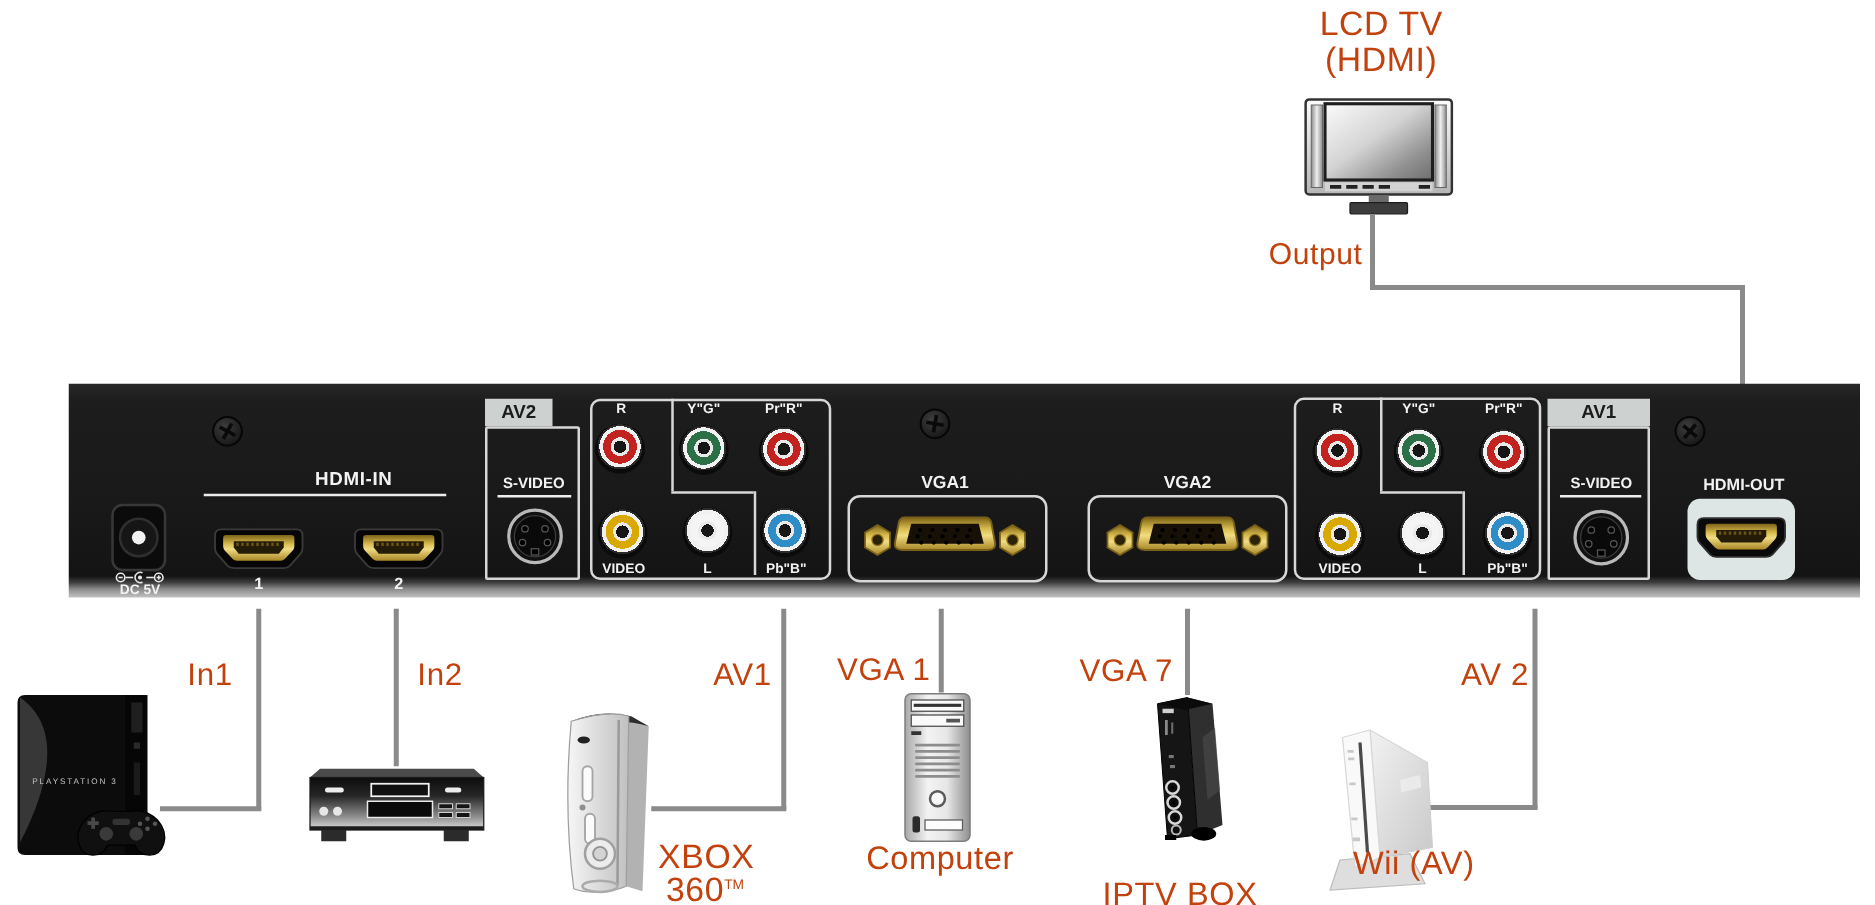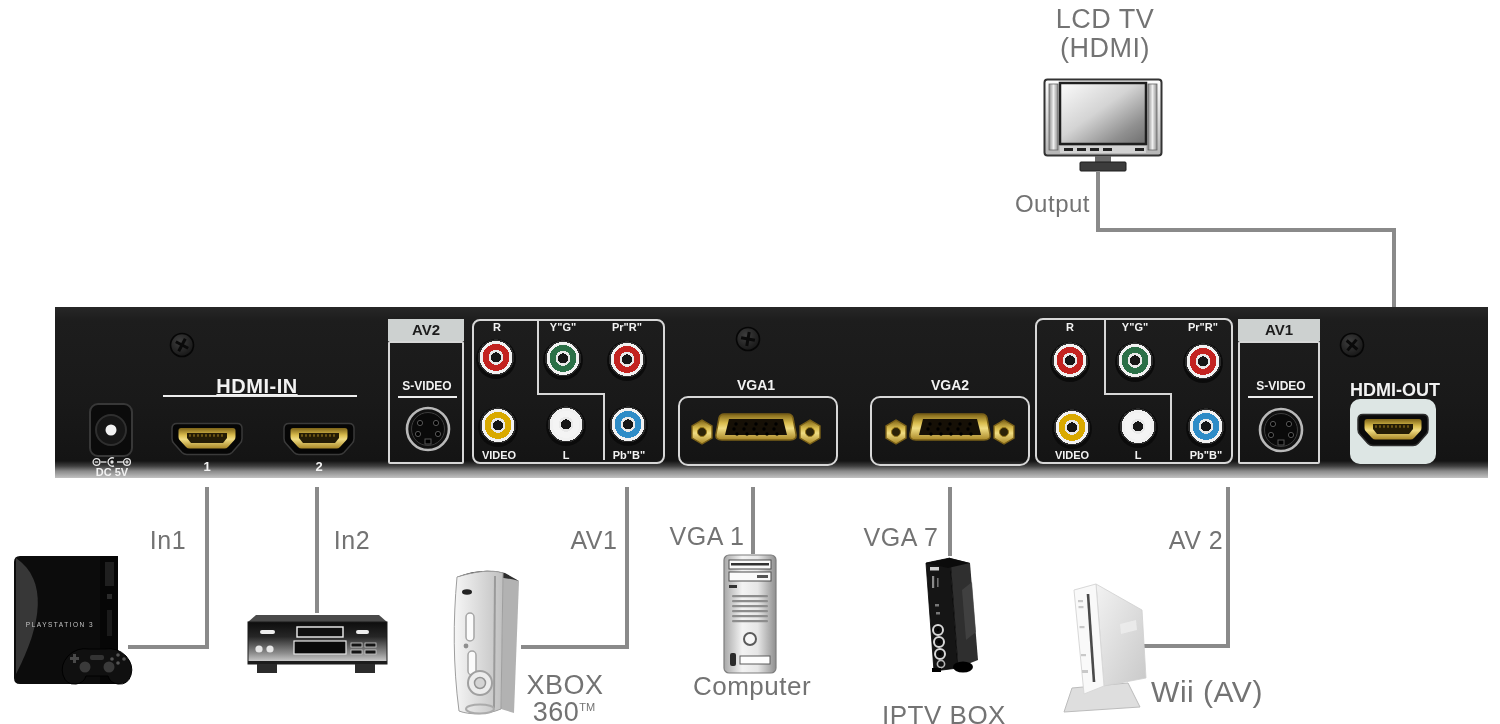--- a/index.html
+++ b/index.html
@@ -1,20 +1,20 @@
 <!DOCTYPE html>
 <html><head>
 <meta charset="utf-8">
 <title>Diagram</title>
 <style>
   html,body{margin:0;padding:0;background:#fff;}
   .stage{position:relative;width:1500px;height:724px;background:#fff;overflow:hidden;
          font-family:"Liberation Sans","DejaVu Sans",sans-serif;}
   .abs{position:absolute;}
-  .lbl{position:absolute;color:#737373;white-space:nowrap;letter-spacing:.5px;}
+  .lbl{position:absolute;color:#c2410c;white-space:nowrap;letter-spacing:.5px;}
   .cx{transform:translateX(-50%);}
   .ln{position:absolute;background:#8a8a8a;}
   
   .panel{position:absolute;left:55px;top:307px;width:1433px;height:171px;
          background:linear-gradient(180deg,#272727 0%,#1d1d1d 8%,#191919 55%,#141414 90%,#3f3f3f 93%,#8a8a8a 96%,#c2c2c2 100%);}
   .ptxt{position:absolute;color:#f2f2f2;font-weight:700;white-space:nowrap;}
   .pline{position:absolute;background:#ededed;height:2px;}
   .obox{position:absolute;border:2px solid #d7d7d7;border-radius:8px;}
   .oline{position:absolute;background:#d7d7d7;}
   .badge{position:absolute;background:#cdd1d0;color:#1c1c1c;font-weight:700;
@@ -143,39 +143,39 @@
         <path d="M22,2.2 A4.2,4.2 0 1 0 22,9.8"></path>
           <circle cx="20" cy="6" r="1" fill="#e8e8e8"></circle>
         <line x1="25" y1="6" x2="31" y2="6"></line>
         <circle cx="35" cy="6" r="3.4"></circle>
           <line x1="33.3" y1="6" x2="36.7" y2="6"></line>
           <line x1="35" y1="4.3" x2="35" y2="7.7"></line>
       </g>
     </svg>
     <div class="ptxt cx" style="left:57px;top:159px;font-size:11px;">DC 5V</div>
 
-    <div class="ptxt cx" style="left:202px;top:68px;font-size:20px;letter-spacing:.5px;text-decoration:underline;">HDMI-IN</div>
+    <div class="ptxt cx" style="left:228px;top:68px;font-size:15px;letter-spacing:.5px;">HDMI-IN</div>
     <div class="pline" style="left:108px;top:88px;width:194px;"></div>
 
     <svg class="abs" style="left:115px;top:115px;" width="74" height="36" viewBox="0 0 74 36">
       <path d="M7,1.5 h60 q5,0 5,5 v10 q0,3 -2,5 l-8,9 q-2,2 -5,2 h-40 q-3,0 -5,-2 l-8,-9 q-2,-2 -2,-5 v-10 q0,-5 5,-5 z" fill="#060606" stroke="#3a3a3a" stroke-width="1.5"></path>
       <path d="M11,6 h52 q2.5,0 2.5,2.5 v6.5 q0,2 -1.5,3.5 l-6,6.5 q-1.5,1.5 -3.5,1.5 h-35 q-2,0 -3.5,-1.5 l-6,-6.5 q-1.5,-1.5 -1.5,-3.5 v-6.5 q0,-2.5 2.5,-2.5 z" fill="url(#gGold)"></path>
       <path d="M17,11 h40 v5 l-4,5 h-32 l-4,-5 z" fill="#241c06"></path>
       <line x1="19" y1="13.5" x2="55" y2="13.5" stroke="#6b5414" stroke-width="2.5" stroke-dasharray="2,2"></line>
     </svg>
     <svg class="abs" style="left:227px;top:115px;" width="74" height="36" viewBox="0 0 74 36">
       <path d="M7,1.5 h60 q5,0 5,5 v10 q0,3 -2,5 l-8,9 q-2,2 -5,2 h-40 q-3,0 -5,-2 l-8,-9 q-2,-2 -2,-5 v-10 q0,-5 5,-5 z" fill="#060606" stroke="#3a3a3a" stroke-width="1.5"></path>
       <path d="M11,6 h52 q2.5,0 2.5,2.5 v6.5 q0,2 -1.5,3.5 l-6,6.5 q-1.5,1.5 -3.5,1.5 h-35 q-2,0 -3.5,-1.5 l-6,-6.5 q-1.5,-1.5 -1.5,-3.5 v-6.5 q0,-2.5 2.5,-2.5 z" fill="url(#gGold)"></path>
       <path d="M17,11 h40 v5 l-4,5 h-32 l-4,-5 z" fill="#241c06"></path>
       <line x1="19" y1="13.5" x2="55" y2="13.5" stroke="#6b5414" stroke-width="2.5" stroke-dasharray="2,2"></line>
     </svg>
     <div class="ptxt cx" style="left:152px;top:152px;font-size:13px;">1</div>
     <div class="ptxt cx" style="left:264px;top:152px;font-size:13px;">2</div>
 
-    <div class="badge" style="left:333px;top:12px;width:76px;height:22px;line-height:22px;">AV2</div>
+    <div class="badge" style="left:333px;top:12px;width:54px;height:22px;line-height:22px;">AV2</div>
     <div class="obox" style="left:333px;top:34px;width:72px;height:119px;border-radius:2px;"></div>
     <div class="ptxt cx" style="left:372px;top:72px;font-size:12px;">S-VIDEO</div>
     <div class="pline" style="left:343px;top:89px;width:59px;"></div>
     <svg class="abs" style="left:347px;top:96px;" width="52" height="52" viewBox="0 0 52 52">
       <circle cx="26" cy="26" r="21" fill="#111" stroke="#b9b9b9" stroke-width="2.6"></circle>
       <circle cx="26" cy="26" r="16.5" fill="#0a0a0a" stroke="#3c3c3c" stroke-width="1"></circle>
       <circle cx="18" cy="20" r="2.6" fill="#000" stroke="#565656"></circle>
         <circle cx="34" cy="20" r="2.6" fill="#000" stroke="#565656"></circle>
       <circle cx="16" cy="31" r="2.6" fill="#000" stroke="#565656"></circle>
         <circle cx="36" cy="31" r="2.6" fill="#000" stroke="#565656"></circle>
@@ -281,21 +281,21 @@
     <svg class="abs" style="left:1200px;top:97px;" width="52" height="52" viewBox="0 0 52 52">
       <circle cx="26" cy="26" r="21" fill="#111" stroke="#b9b9b9" stroke-width="2.6"></circle>
       <circle cx="26" cy="26" r="16.5" fill="#0a0a0a" stroke="#3c3c3c" stroke-width="1"></circle>
       <circle cx="18" cy="20" r="2.6" fill="#000" stroke="#565656"></circle>
         <circle cx="34" cy="20" r="2.6" fill="#000" stroke="#565656"></circle>
       <circle cx="16" cy="31" r="2.6" fill="#000" stroke="#565656"></circle>
         <circle cx="36" cy="31" r="2.6" fill="#000" stroke="#565656"></circle>
       <rect x="23" y="36" width="6" height="5" fill="#000" stroke="#565656"></rect>
     </svg>
 
-    <div class="ptxt cx" style="left:1340px;top:73px;font-size:18px;">HDMI-OUT</div>
+    <div class="ptxt cx" style="left:1340px;top:73px;font-size:13px;">HDMI-OUT</div>
     <div class="hdmiout-box" style="left:1295px;top:92px;width:86px;height:65px;"></div>
     <svg class="abs" style="left:1301px;top:106px;" width="74" height="36" viewBox="0 0 74 36">
       <path d="M7,1.5 h60 q5,0 5,5 v10 q0,3 -2,5 l-8,9 q-2,2 -5,2 h-40 q-3,0 -5,-2 l-8,-9 q-2,-2 -2,-5 v-10 q0,-5 5,-5 z" fill="#0a0a0a" stroke="#2e2e2e" stroke-width="1.5"></path>
       <path d="M11,6 h52 q2.5,0 2.5,2.5 v6.5 q0,2 -1.5,3.5 l-6,6.5 q-1.5,1.5 -3.5,1.5 h-35 q-2,0 -3.5,-1.5 l-6,-6.5 q-1.5,-1.5 -1.5,-3.5 v-6.5 q0,-2.5 2.5,-2.5 z" fill="url(#gGold)"></path>
       <path d="M17,11 h40 v5 l-4,5 h-32 l-4,-5 z" fill="#241c06"></path>
       <line x1="19" y1="13.5" x2="55" y2="13.5" stroke="#6b5414" stroke-width="2.5" stroke-dasharray="2,2"></line>
     </svg>
   </div>
 
   <div class="ln" style="left:205px;top:487px;width:4px;height:161px;"></div>
@@ -427,15 +427,15 @@
     <path d="M28,12 L34,100" stroke="#4a4a4a" stroke-width="2.6" fill="none"></path>
     <g fill="#c9c9c9">
       <rect x="18" y="18" width="5" height="2.2"></rect>
         <rect x="18.5" y="24" width="5" height="2.2"></rect>
       <rect x="19.5" y="44" width="5" height="2.2"></rect>
         <rect x="21" y="72" width="5" height="2.2"></rect>
       <rect x="22" y="88" width="6" height="3"></rect>
     </g>
     <polygon points="60,42 76,38 77,48 61,52" fill="#ededed" opacity=".8"></polygon>
   </svg>
-  <div class="lbl cx" style="left:1207px;top:675px;font-size:30px;">Wii (AV)</div>
+  <div class="lbl cx" style="left:1131px;top:675px;font-size:26px;">Wii (AV)</div>
 
 </div>
 
 </body></html>

